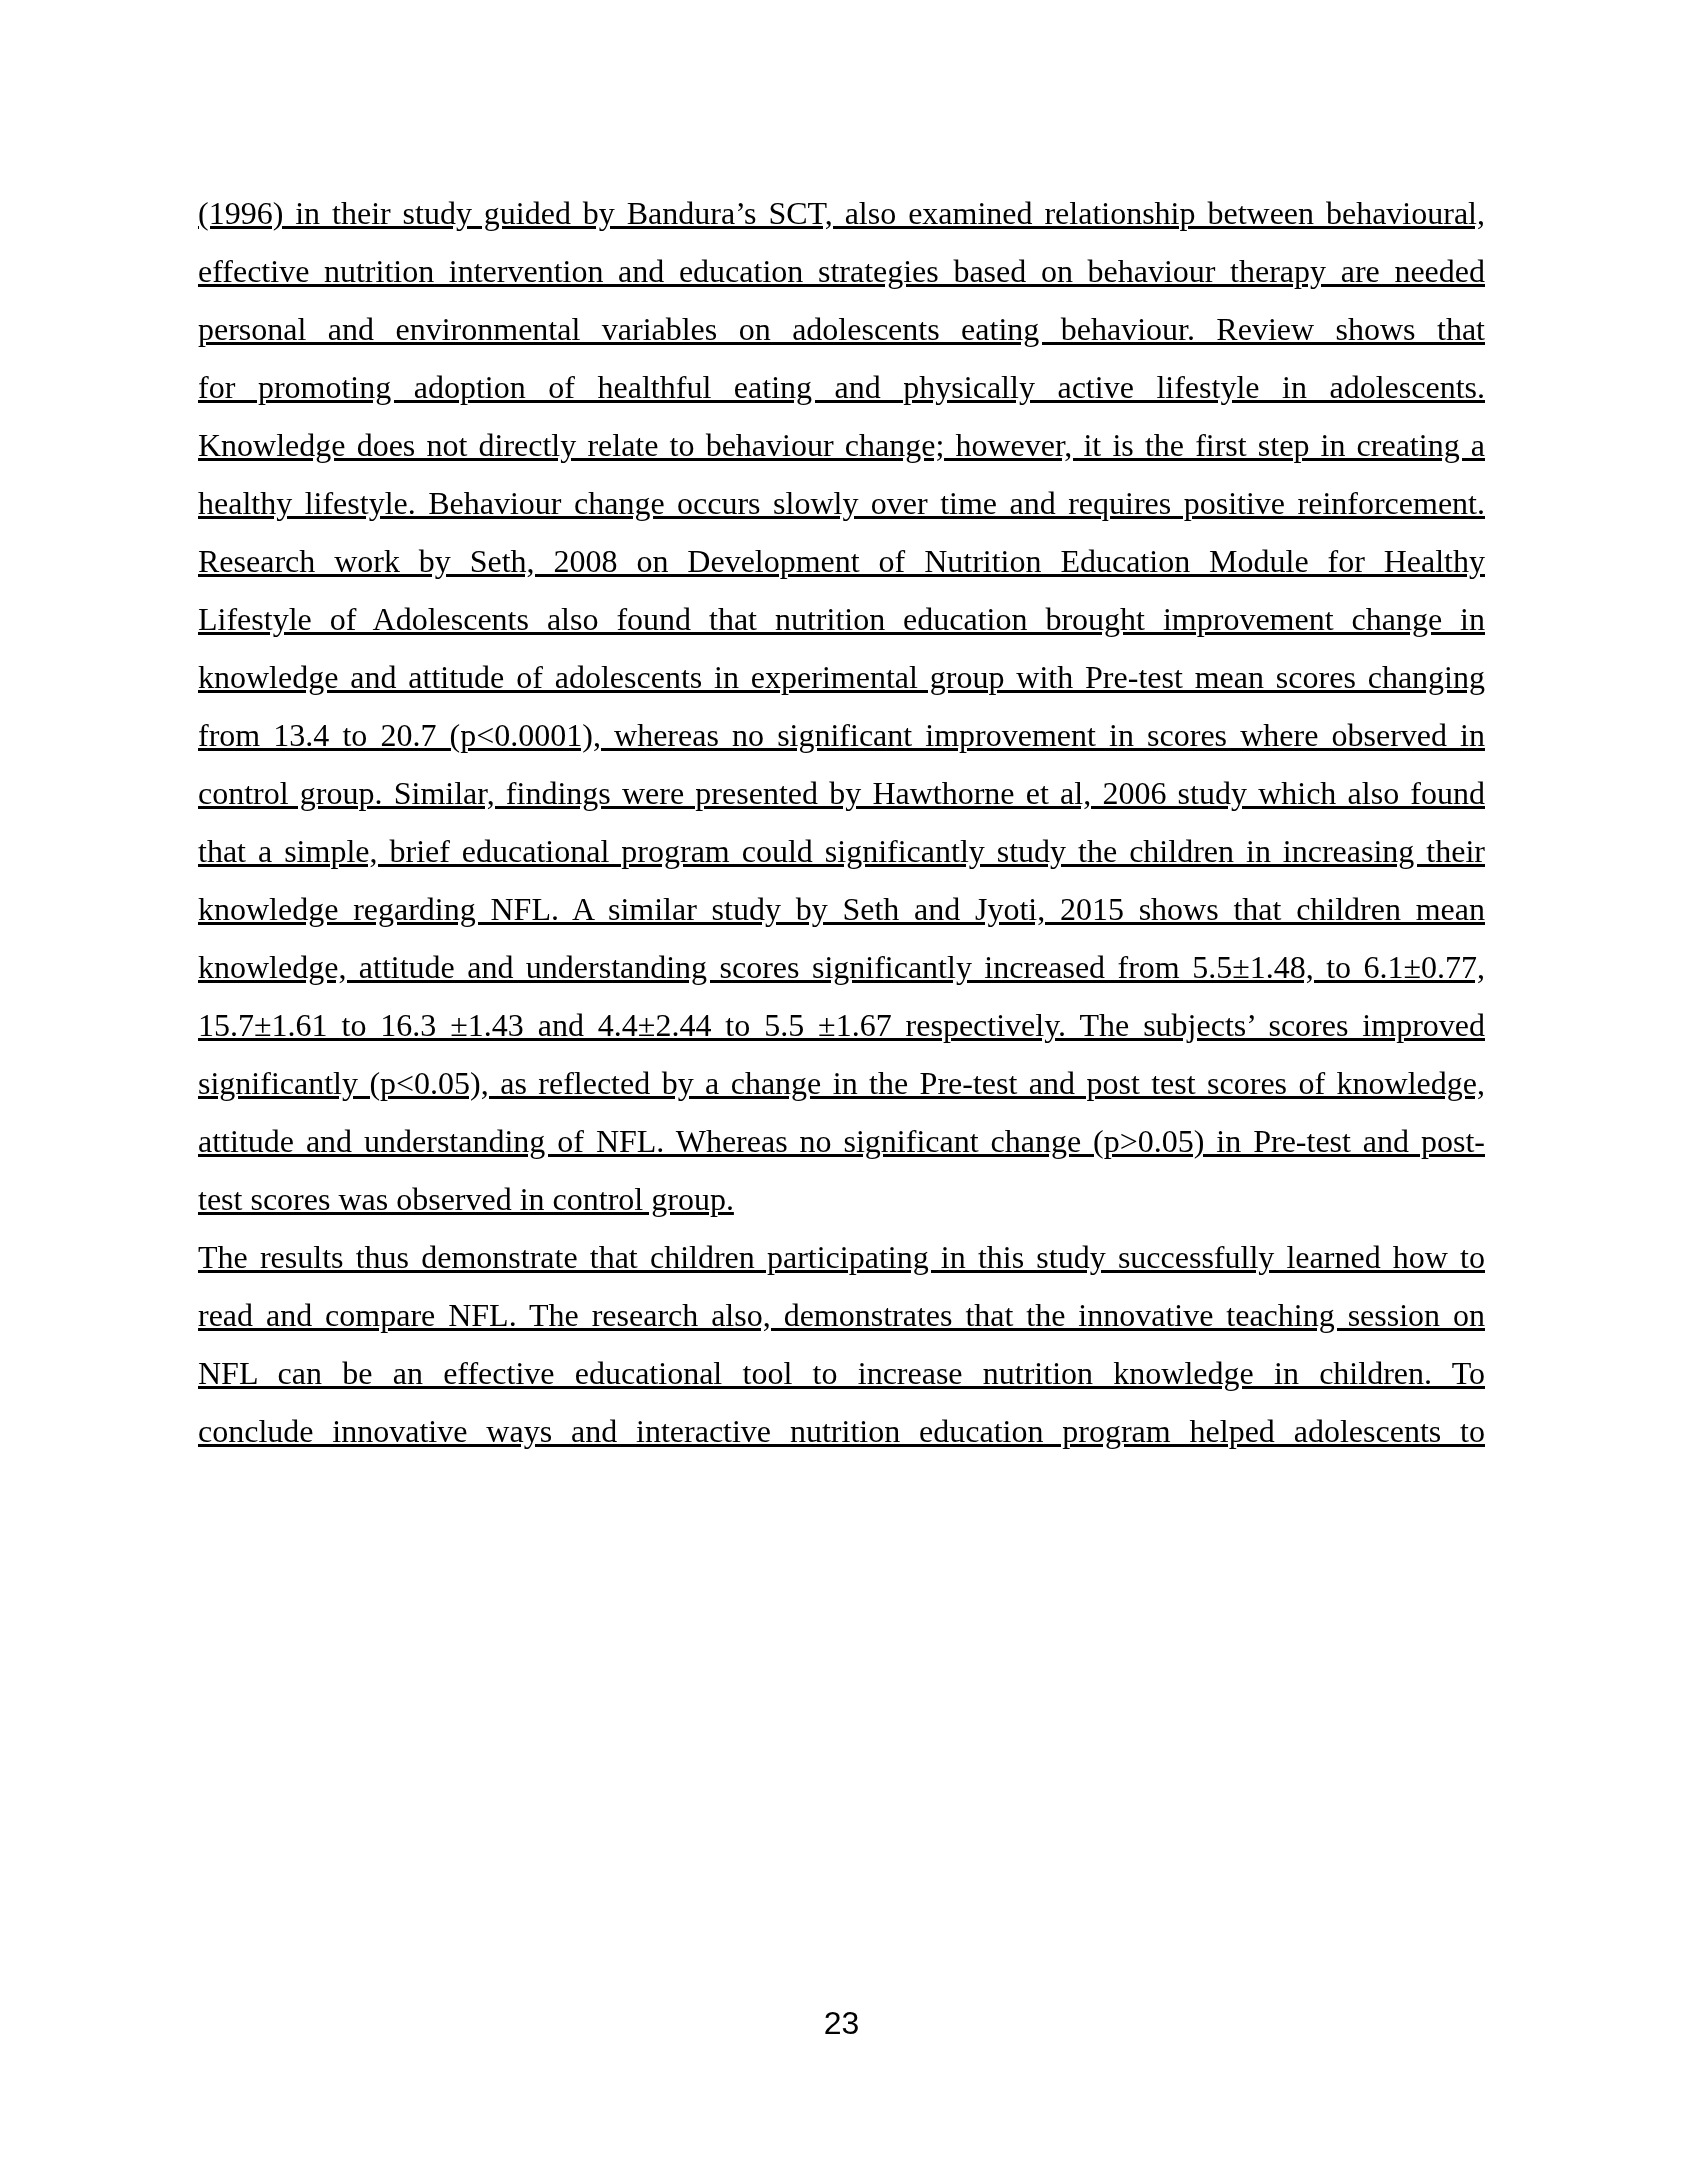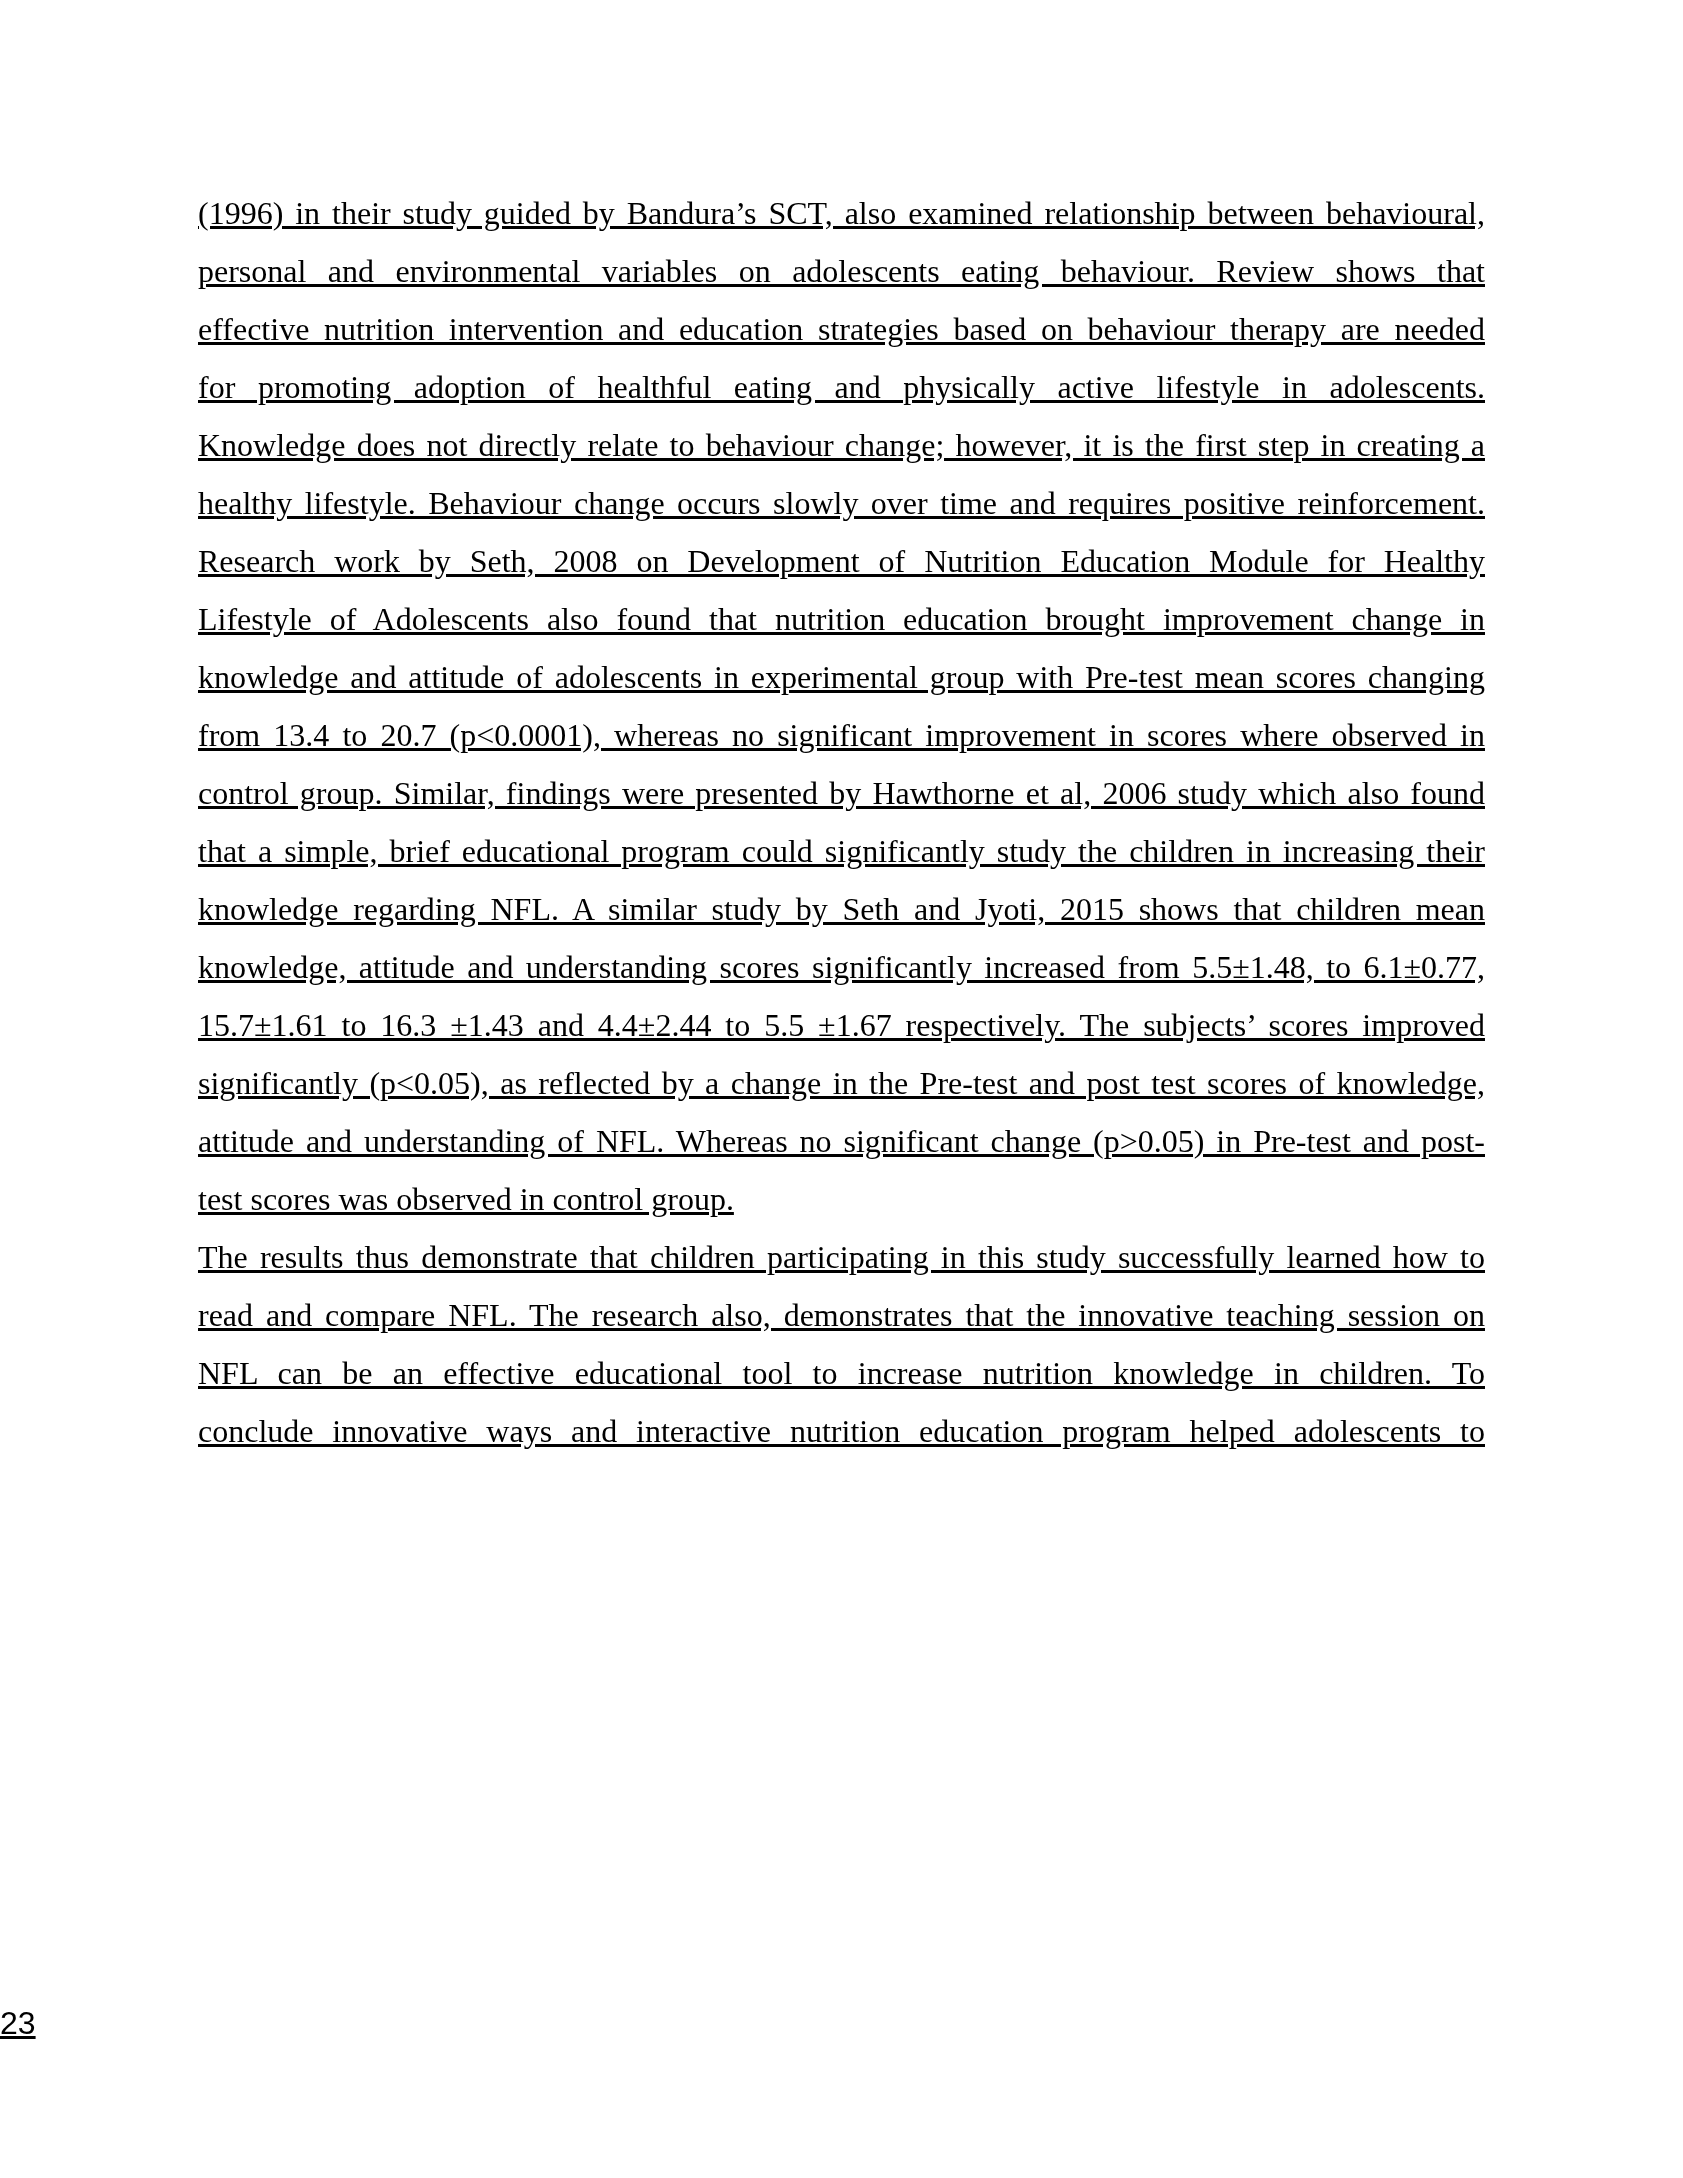--- a/index.html
+++ b/index.html
@@ -41,35 +41,35 @@
   }
   .line.para-end {
     text-align-last: left;
     white-space: normal;
   }
   .page-number {
     position: absolute;
     left: 0;
     top: 2004px;
     width: 1683px;
+    text-align: center;
     font-family: "Liberation Sans", sans-serif;
     font-size: 32px;
     line-height: 38px;
     color: #000000;
-    text-decoration: underline;
   }
 </style>
 </head>
 <body>
 
 <div class="page">
   <div class="text-block">
     <div class="line">(1996) in their study guided by Bandura’s SCT, also examined relationship between behavioural,</div>
+    <div class="line">effective nutrition intervention and education strategies based on behaviour therapy are needed</div>
     <div class="line">personal and environmental variables on adolescents eating behaviour. Review shows that</div>
-    <div class="line">effective nutrition intervention and education strategies based on behaviour therapy are needed</div>
     <div class="line">for promoting adoption of healthful eating and physically active lifestyle in adolescents.</div>
     <div class="line">Knowledge does not directly relate to behaviour change; however, it is the first step in creating a</div>
     <div class="line">healthy lifestyle. Behaviour change occurs slowly over time and requires positive reinforcement.</div>
     <div class="line">Research work by Seth, 2008 on Development of Nutrition Education Module for Healthy</div>
     <div class="line">Lifestyle of Adolescents also found that nutrition education brought improvement change in</div>
     <div class="line">knowledge and attitude of adolescents in experimental group with Pre-test mean scores changing</div>
     <div class="line">from 13.4 to 20.7 (p&lt;0.0001), whereas no significant improvement in scores where observed in</div>
     <div class="line">control group. Similar, findings were presented by Hawthorne et al, 2006 study which also found</div>
     <div class="line">that a simple, brief educational program could significantly study the children in increasing their</div>
     <div class="line">knowledge regarding NFL. A similar study by Seth and Jyoti, 2015 shows that children mean</div>

